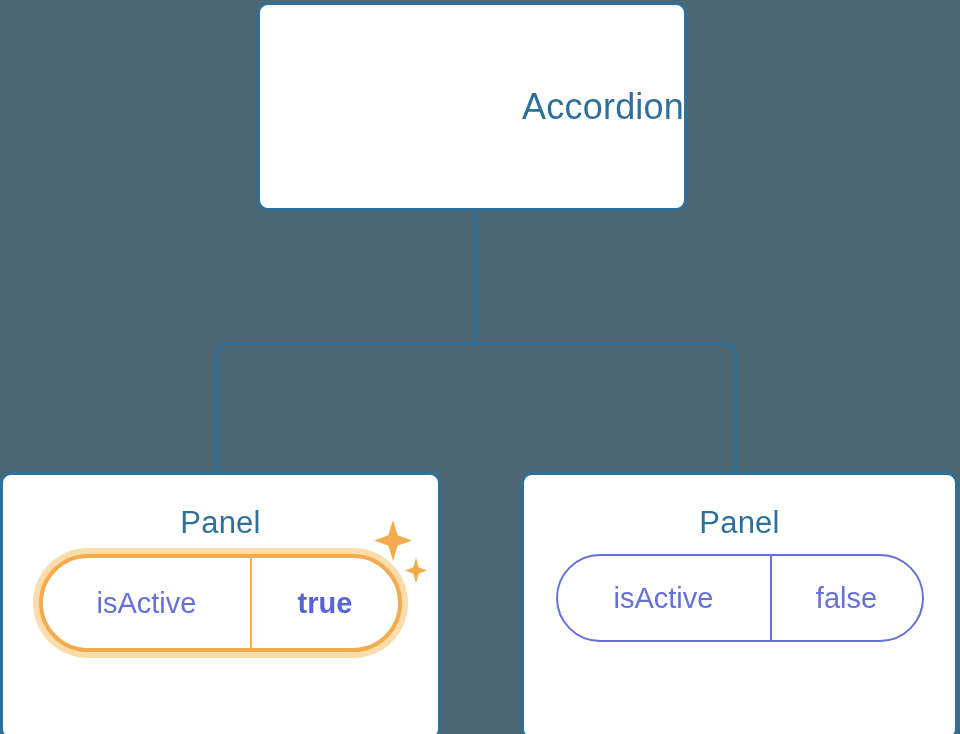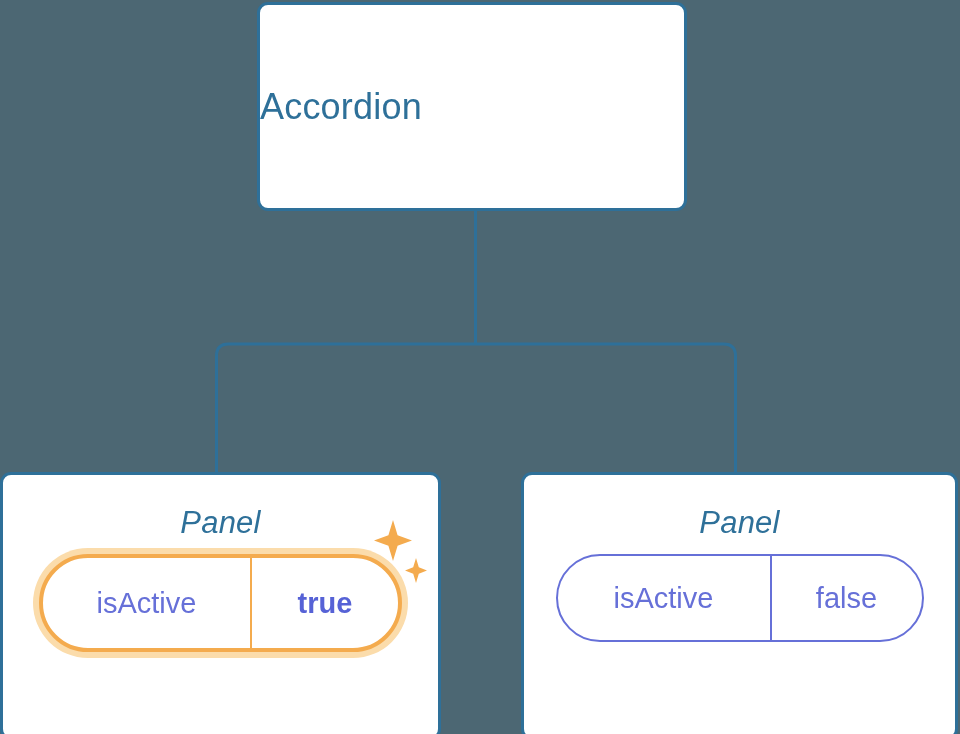--- a/index.html
+++ b/index.html
@@ -42,21 +42,21 @@
     box-sizing: border-box;
   }
 
   .node-root {
     left: 257px;
     top: 2px;
     width: 430px;
     height: 209px;
     display: flex;
     align-items: center;
-    justify-content: flex-start;
+    justify-content: flex-end;
   }
 
   .node-title {
     color: #2e7099;
     font-size: 36px;
     font-weight: 400;
     letter-spacing: 0.2px;
     line-height: 1;
     white-space: nowrap;
   }
@@ -76,21 +76,20 @@
   }
 
   .node-leaf.right {
     left: 521px;
     top: 472px;
     width: 437px;
   }
 
   .node-leaf .node-title {
     font-size: 31px;
-    font-style: italic;
   }
 
   
   .pill-wrap {
     position: relative;
     margin-top: 16px;
   }
 
   .pill {
     display: flex;

